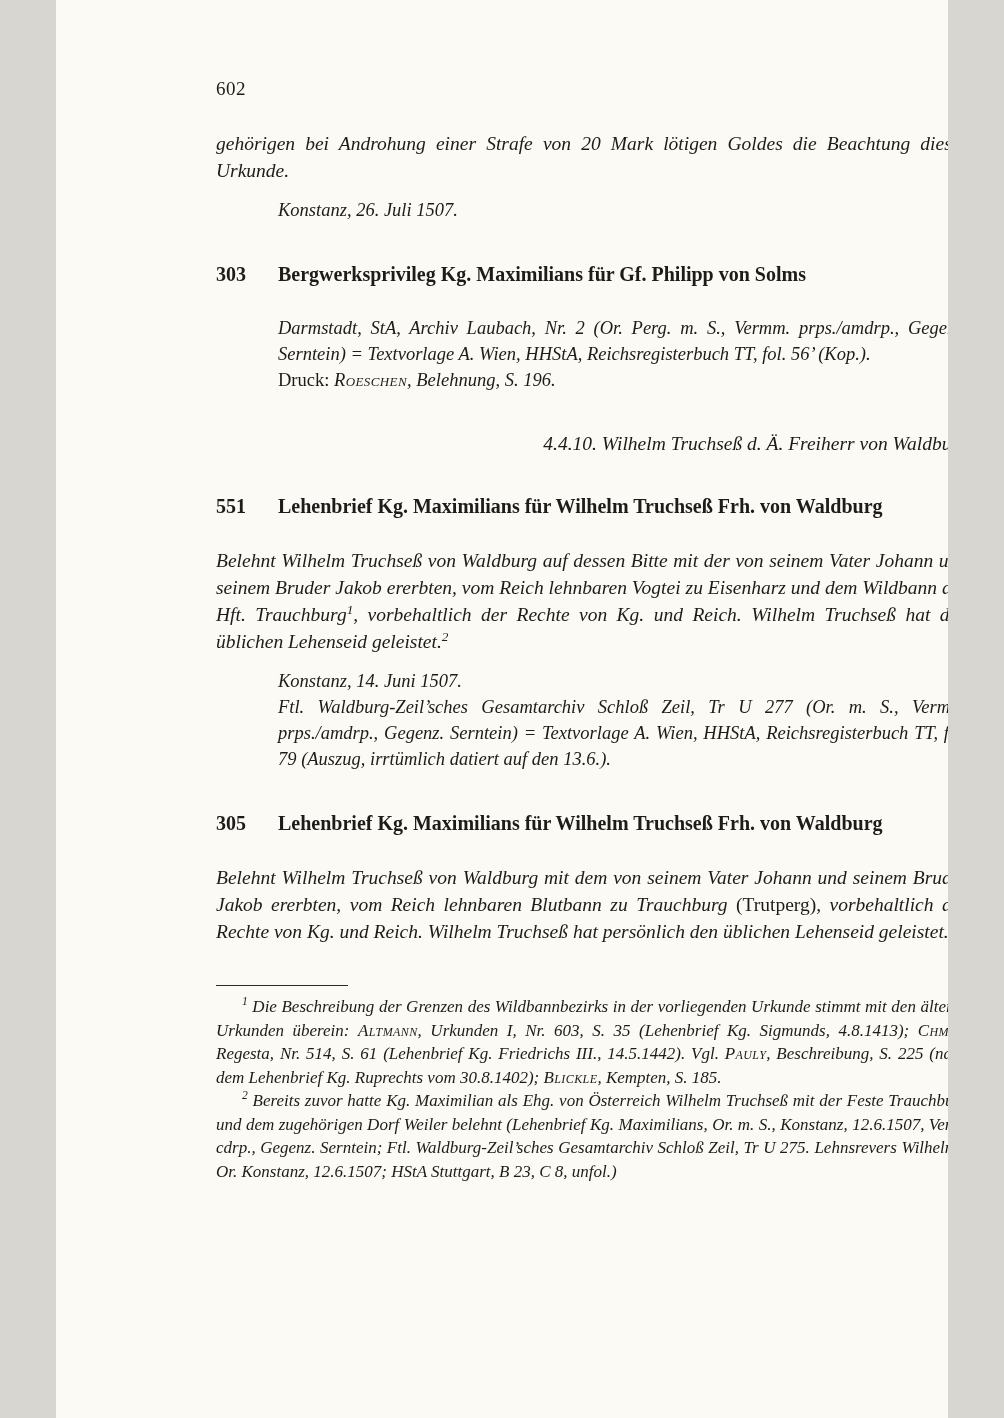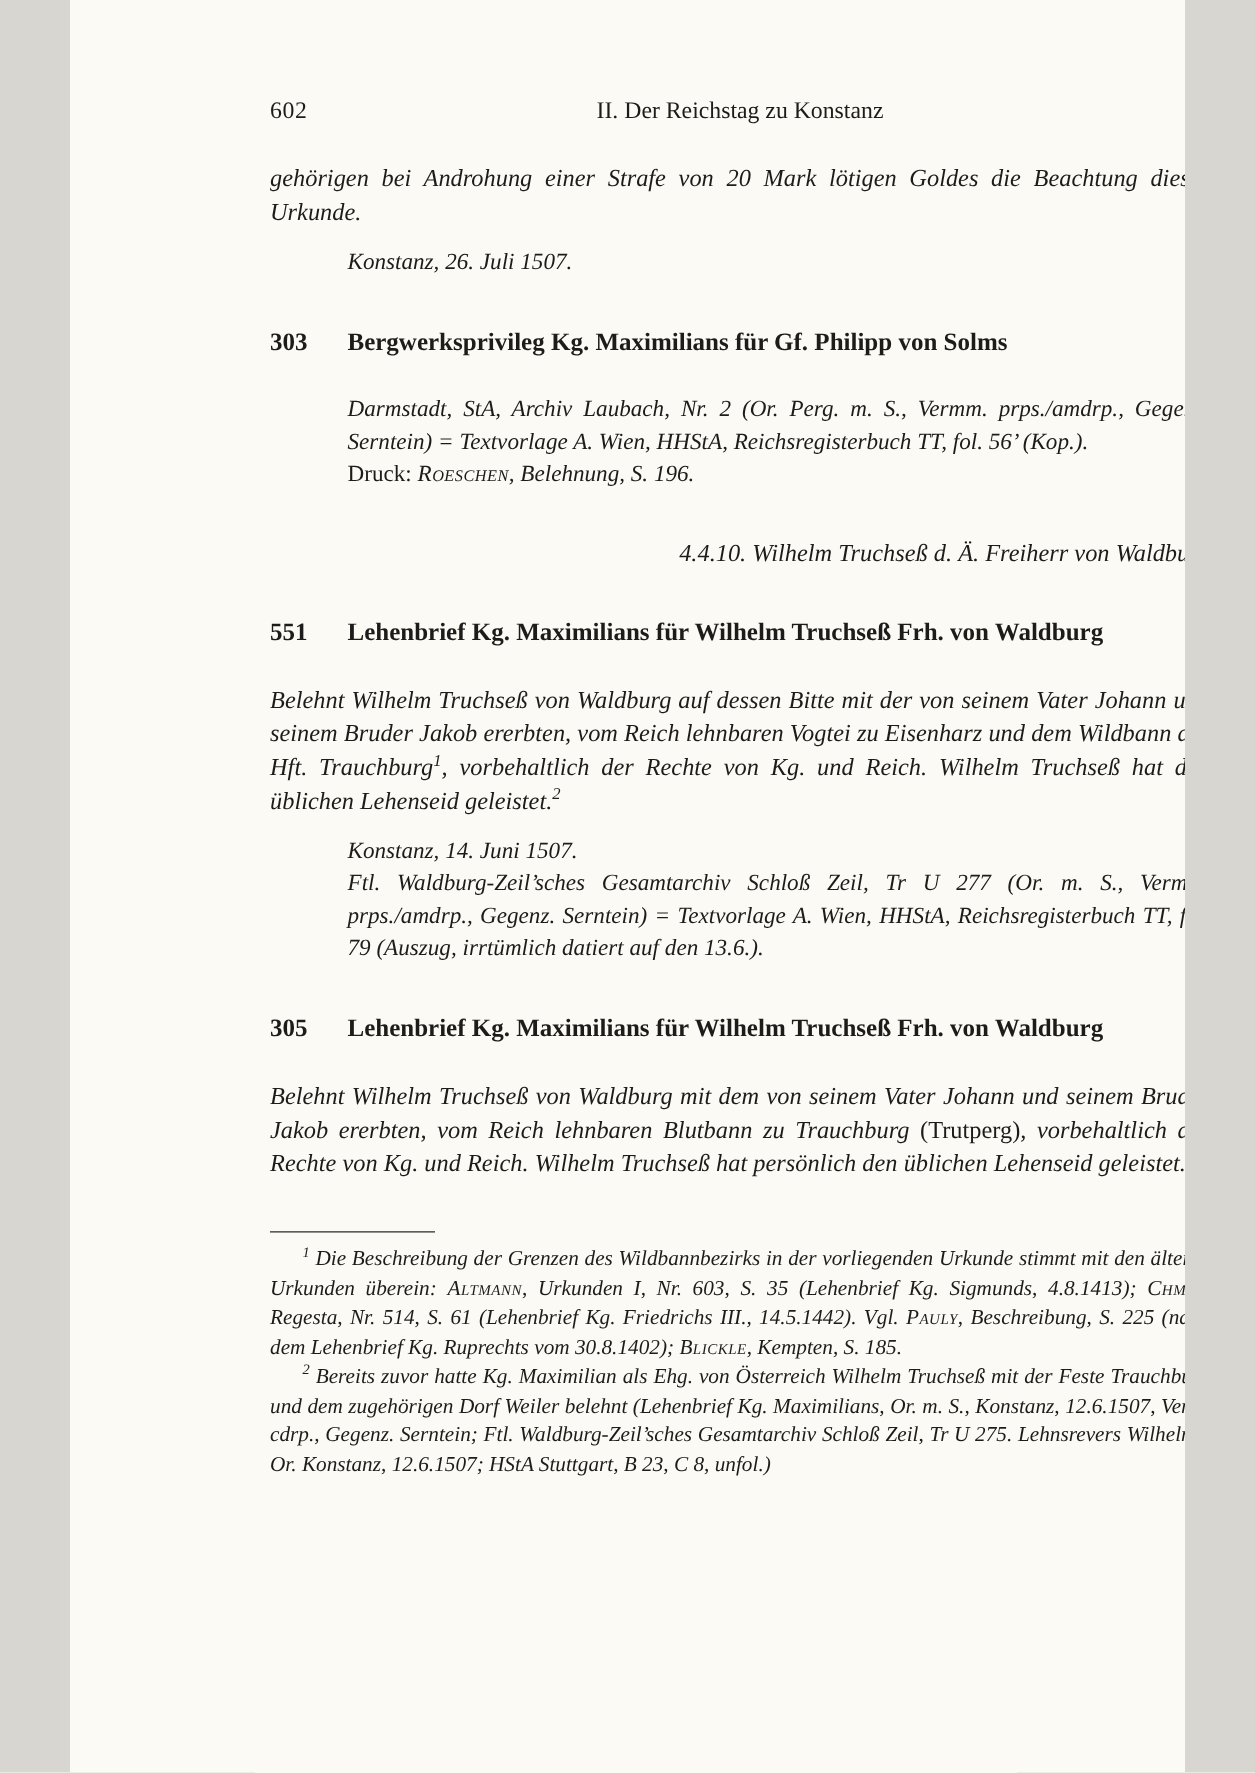--- a/index.html
+++ b/index.html
@@ -79,21 +79,20 @@
   .seg-sup{font-style:italic;font-size:.68em;vertical-align:super;line-height:0;}
 </style>
 </head>
 <body>
 
 <div class="page" style="--paper: #fbfaf5; --ink: #1d1c1a;">
   <div class="content">
 
     <div class="running-head">
       <span class="pagenum">602</span>
-      <span class="title">II. Der Reichstag zu Konstanz</span>
     </div>
 
     <p class="body"><span class="seg-i">gehörigen bei Androhung einer Strafe von 20 Mark lötigen Goldes die Beachtung dieser Urkunde.</span></p>
 
     <div class="source">
       <div class="date"><span class="seg-i">Konstanz, 26. Juli 1507.</span></div>
     </div>
 
     <div class="sec-heading">
       <span class="num">303</span>

